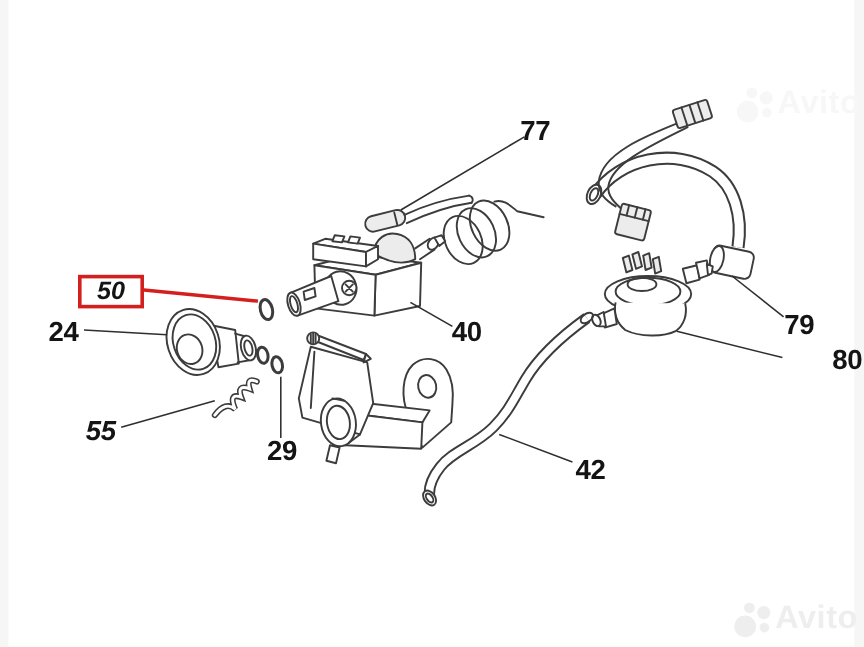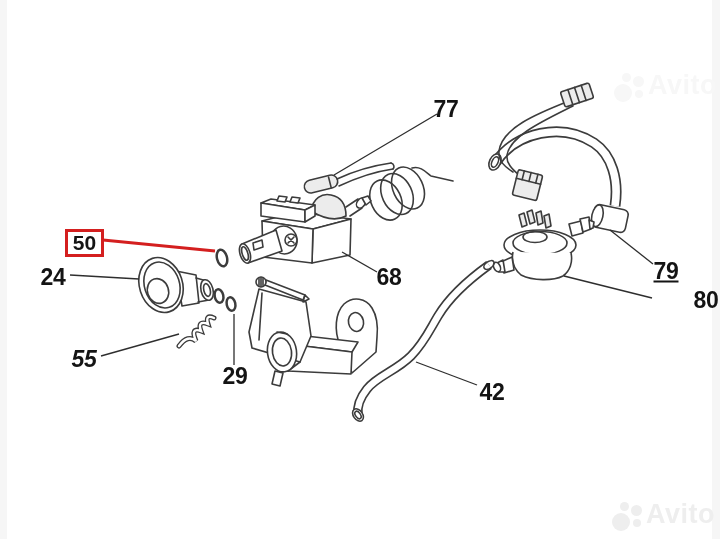--- a/index.html
+++ b/index.html
@@ -16,23 +16,23 @@
   .tube-o{fill:none;stroke:var(--line,#3c3c3c);stroke-width:9.6;}
   .tube-i{fill:none;stroke:#ffffff;stroke-width:6.4;}
   .tube-o79{fill:none;stroke:var(--line,#3c3c3c);stroke-width:11;}
   .tube-i79{fill:none;stroke:#ffffff;stroke-width:7.6;}
   .clip-o{fill:none;stroke:var(--line,#3c3c3c);stroke-width:5;stroke-linecap:round;}
   .clip-i{fill:none;stroke:#ffffff;stroke-width:2.4;stroke-linecap:round;}
   .lead{fill:none;stroke:#2e2e2e;stroke-width:1.3;}
   .redline{stroke:var(--highlight,#d41f1f);stroke-width:2.8;}
   .plabel{position:absolute;z-index:2;transform:translate(-50%,-50%);
     font-weight:700;font-size:23px;color:var(--label,#141414);letter-spacing:-0.3px;}
-  .hl-box{position:absolute;z-index:2;left:65px;top:229px;width:39px;height:28px;box-sizing:border-box;
+  .hl-box{position:absolute;z-index:2;left:65px;top:229px;width:55px;height:28px;box-sizing:border-box;
     border:3px solid var(--highlight,#d41f1f);background:#ffffff;display:flex;align-items:center;justify-content:center;
-    font-weight:700;font-size:21px;color:var(--label,#141414);}
+    font-weight:700;font-size:21px;color:var(--label,#141414);font-style:italic;}
   .wm{position:absolute;display:flex;align-items:flex-start;z-index:0;}
   .wm-top{left:612px;top:66px;color:var(--watermark-faint,#f7f7f7);}
   .wm-bottom{left:610px;top:495px;color:var(--watermark-strong,#eeeeee);}
   .wm-logo{position:relative;width:36px;height:38px;flex:0 0 auto;}
   .wm-logo i{position:absolute;background:currentColor;border-radius:50%;}
   .wm-logo .c1{left:2px;top:18px;width:18px;height:18px;}
   .wm-logo .c2{left:10px;top:7px;width:9px;height:9px;}
   .wm-logo .c3{left:21px;top:10px;width:11px;height:11px;}
   .wm-logo .c4{left:23px;top:24px;width:8px;height:8px;}
   .wm-text{font-weight:700;font-size:27px;line-height:38px;letter-spacing:0.5px;}
@@ -214,21 +214,21 @@
       <line class="lead" x1="652" y1="298" x2="564" y2="276"></line>
       <line class="lead" x1="477" y1="385" x2="416" y2="362"></line>
       <line class="lead" x1="70" y1="275" x2="139" y2="279"></line>
       <line class="lead" x1="101" y1="356" x2="179" y2="334"></line>
       <line class="lead" x1="234" y1="365" x2="234" y2="314"></line>
       <line class="redline" x1="103" y1="240" x2="215" y2="251"></line>
     </g>
   </svg>
 
   <div class="plabel" style="left:446px;top:109px;">77</div>
-  <div class="plabel" style="left:389px;top:277px;">68</div>
-  <div class="plabel" style="left:666px;top:271px;text-decoration:underline;">79</div>
+  <div class="plabel" style="left:389px;top:277px;">40</div>
+  <div class="plabel" style="left:666px;top:271px;">79</div>
   <div class="plabel" style="left:706px;top:300px;">80</div>
   <div class="plabel" style="left:492px;top:392px;">42</div>
   <div class="plabel" style="left:53px;top:277px;">24</div>
   <div class="plabel" style="left:84px;top:359px;font-style:italic;">55</div>
   <div class="plabel" style="left:235px;top:376px;">29</div>
   <div class="hl-box">50</div>
 </div>
 
 </body></html>

